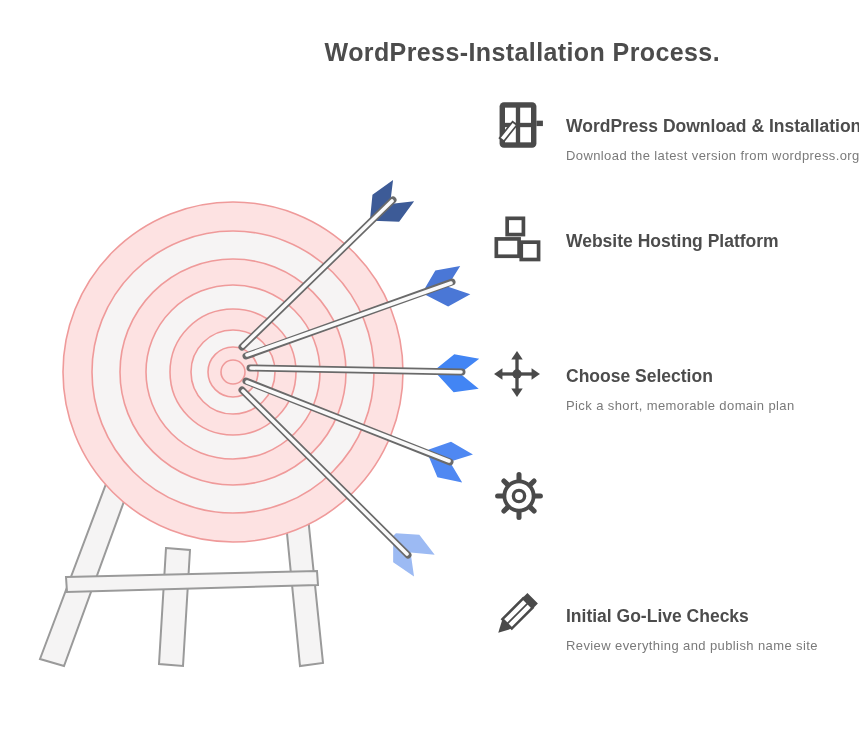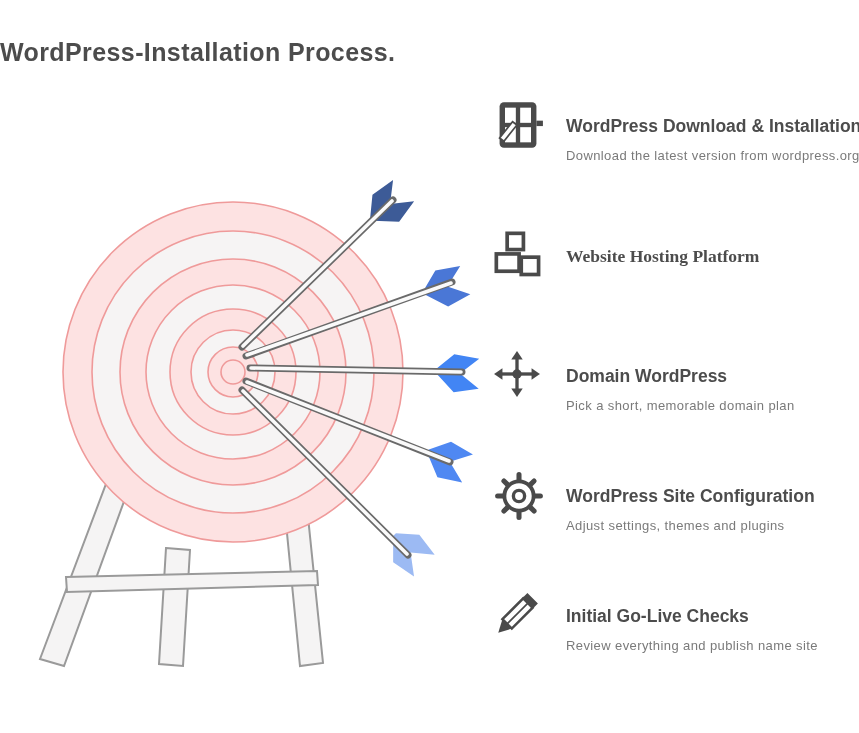--- a/index.html
+++ b/index.html
@@ -10,28 +10,28 @@
     --fletch-1:#3d5b97; --fletch-2:#4a77d6; --fletch-3:#4285f4;
     --fletch-4:#4f88f2; --fletch-5:#9cbaf3;
   }
   html,body{margin:0;padding:0;background:#ffffff;}
   .canvas{
     position:relative; width:859px; height:733px; overflow:hidden;
     background:#ffffff; font-family:"Liberation Sans", sans-serif;
   }
   .diagram-title{
     position:absolute; top:38px; left:0; width:720px; margin:0;
-    text-align:left; font-size:25px; font-weight:700; color:var(--ink);
+    text-align:right; font-size:25px; font-weight:700; color:var(--ink);
     letter-spacing:.4px;
   }
   .illustration{position:absolute; left:0; top:80px;}
   .steps{position:absolute; left:492px; top:98px; width:367px;}
   .step{position:absolute; left:0; display:flex; align-items:flex-start;}
   .step:nth-child(1){top:0;}
-  .step:nth-child(2){top:130px;font-family:Liberation Serif, serif;}
+  .step:nth-child(2){top:115px;}
   .step:nth-child(3){top:250px;}
   .step:nth-child(4){top:370px;}
   .step:nth-child(5){top:490px;justify-content:flex-end;}
   .step-icon{width:56px; height:58px; flex:0 0 56px; display:flex; align-items:flex-start; justify-content:flex-start;}
   .step-text{margin-left:18px; padding-top:16px;}
   .step-title{margin:0; font-size:17.5px; line-height:24px; font-weight:700; color:var(--ink); white-space:nowrap;}
   .step-subtitle{margin:10px 0 0 0; font-size:13px; line-height:16px; color:var(--muted); letter-spacing:.4px; white-space:nowrap;}
   .icon-stroke{stroke:var(--icon); fill:none;}
   .ring-pink{fill:var(--ring-pink); stroke:var(--ring-stroke); stroke-width:1.6;}
   .ring-white{fill:var(--ring-white); stroke:var(--ring-stroke); stroke-width:1.6;}
@@ -144,21 +144,21 @@
           <line class="icon-stroke" x1="24" y1="9" x2="24" y2="39" stroke-width="3.2"></line>
           <line class="icon-stroke" x1="9" y1="24" x2="39" y2="24" stroke-width="3.2"></line>
           <path d="M24 2 L18.5 10 L29.5 10 Z" fill="var(--icon)"></path>
           <path d="M24 46 L18.5 38 L29.5 38 Z" fill="var(--icon)"></path>
           <path d="M2 24 L10 18.5 L10 29.5 Z" fill="var(--icon)"></path>
           <path d="M46 24 L38 18.5 L38 29.5 Z" fill="var(--icon)"></path>
           <circle cx="24" cy="24" r="4.5" fill="var(--icon)"></circle>
         </svg>
       </span>
       <div class="step-text">
-        <p class="step-title">Domain WordPress</p>
+        <p class="step-title">Choose Selection</p>
         <p class="step-subtitle">Pick a short, memorable domain plan</p>
       </div>
     </div>
 
     <div class="step">
       <span class="step-icon">
         <svg width="54" height="56" viewBox="0 0 48 48">
           <g class="icon-stroke" stroke-width="4.5" stroke-linecap="round">
             <line x1="24" y1="5" x2="24" y2="10"></line>
             <line x1="24" y1="38" x2="24" y2="43"></line>
@@ -166,24 +166,20 @@
             <line x1="38" y1="24" x2="43" y2="24"></line>
             <line x1="10.6" y1="10.6" x2="14.1" y2="14.1"></line>
             <line x1="33.9" y1="33.9" x2="37.4" y2="37.4"></line>
             <line x1="10.6" y1="37.4" x2="14.1" y2="33.9"></line>
             <line x1="33.9" y1="14.1" x2="37.4" y2="10.6"></line>
           </g>
           <circle class="icon-stroke" cx="24" cy="24" r="13" stroke-width="3.4"></circle>
           <circle class="icon-stroke" cx="24" cy="24" r="5" stroke-width="3"></circle>
         </svg>
       </span>
-      <div class="step-text">
-        <p class="step-title">WordPress Site Configuration</p>
-        <p class="step-subtitle">Adjust settings, themes and plugins</p>
-      </div>
     </div>
 
     <div class="step">
       <span class="step-icon">
         <svg width="50" height="52" viewBox="0 0 48 48">
           <path d="M6 42 L10 29 L19 38 Z" fill="var(--icon)"></path>
           <path d="M10 29 L30 9 L39 18 L19 38 Z" fill="#ffffff" stroke="var(--icon)" stroke-width="2.4"></path>
           <path d="M30 9 L34 5 L43 14 L39 18 Z" fill="var(--icon)" stroke="var(--icon)" stroke-width="1.5"></path>
           <line x1="14.5" y1="33.5" x2="34.5" y2="13.5" stroke="var(--icon)" stroke-width="1.6"></line>
         </svg>

